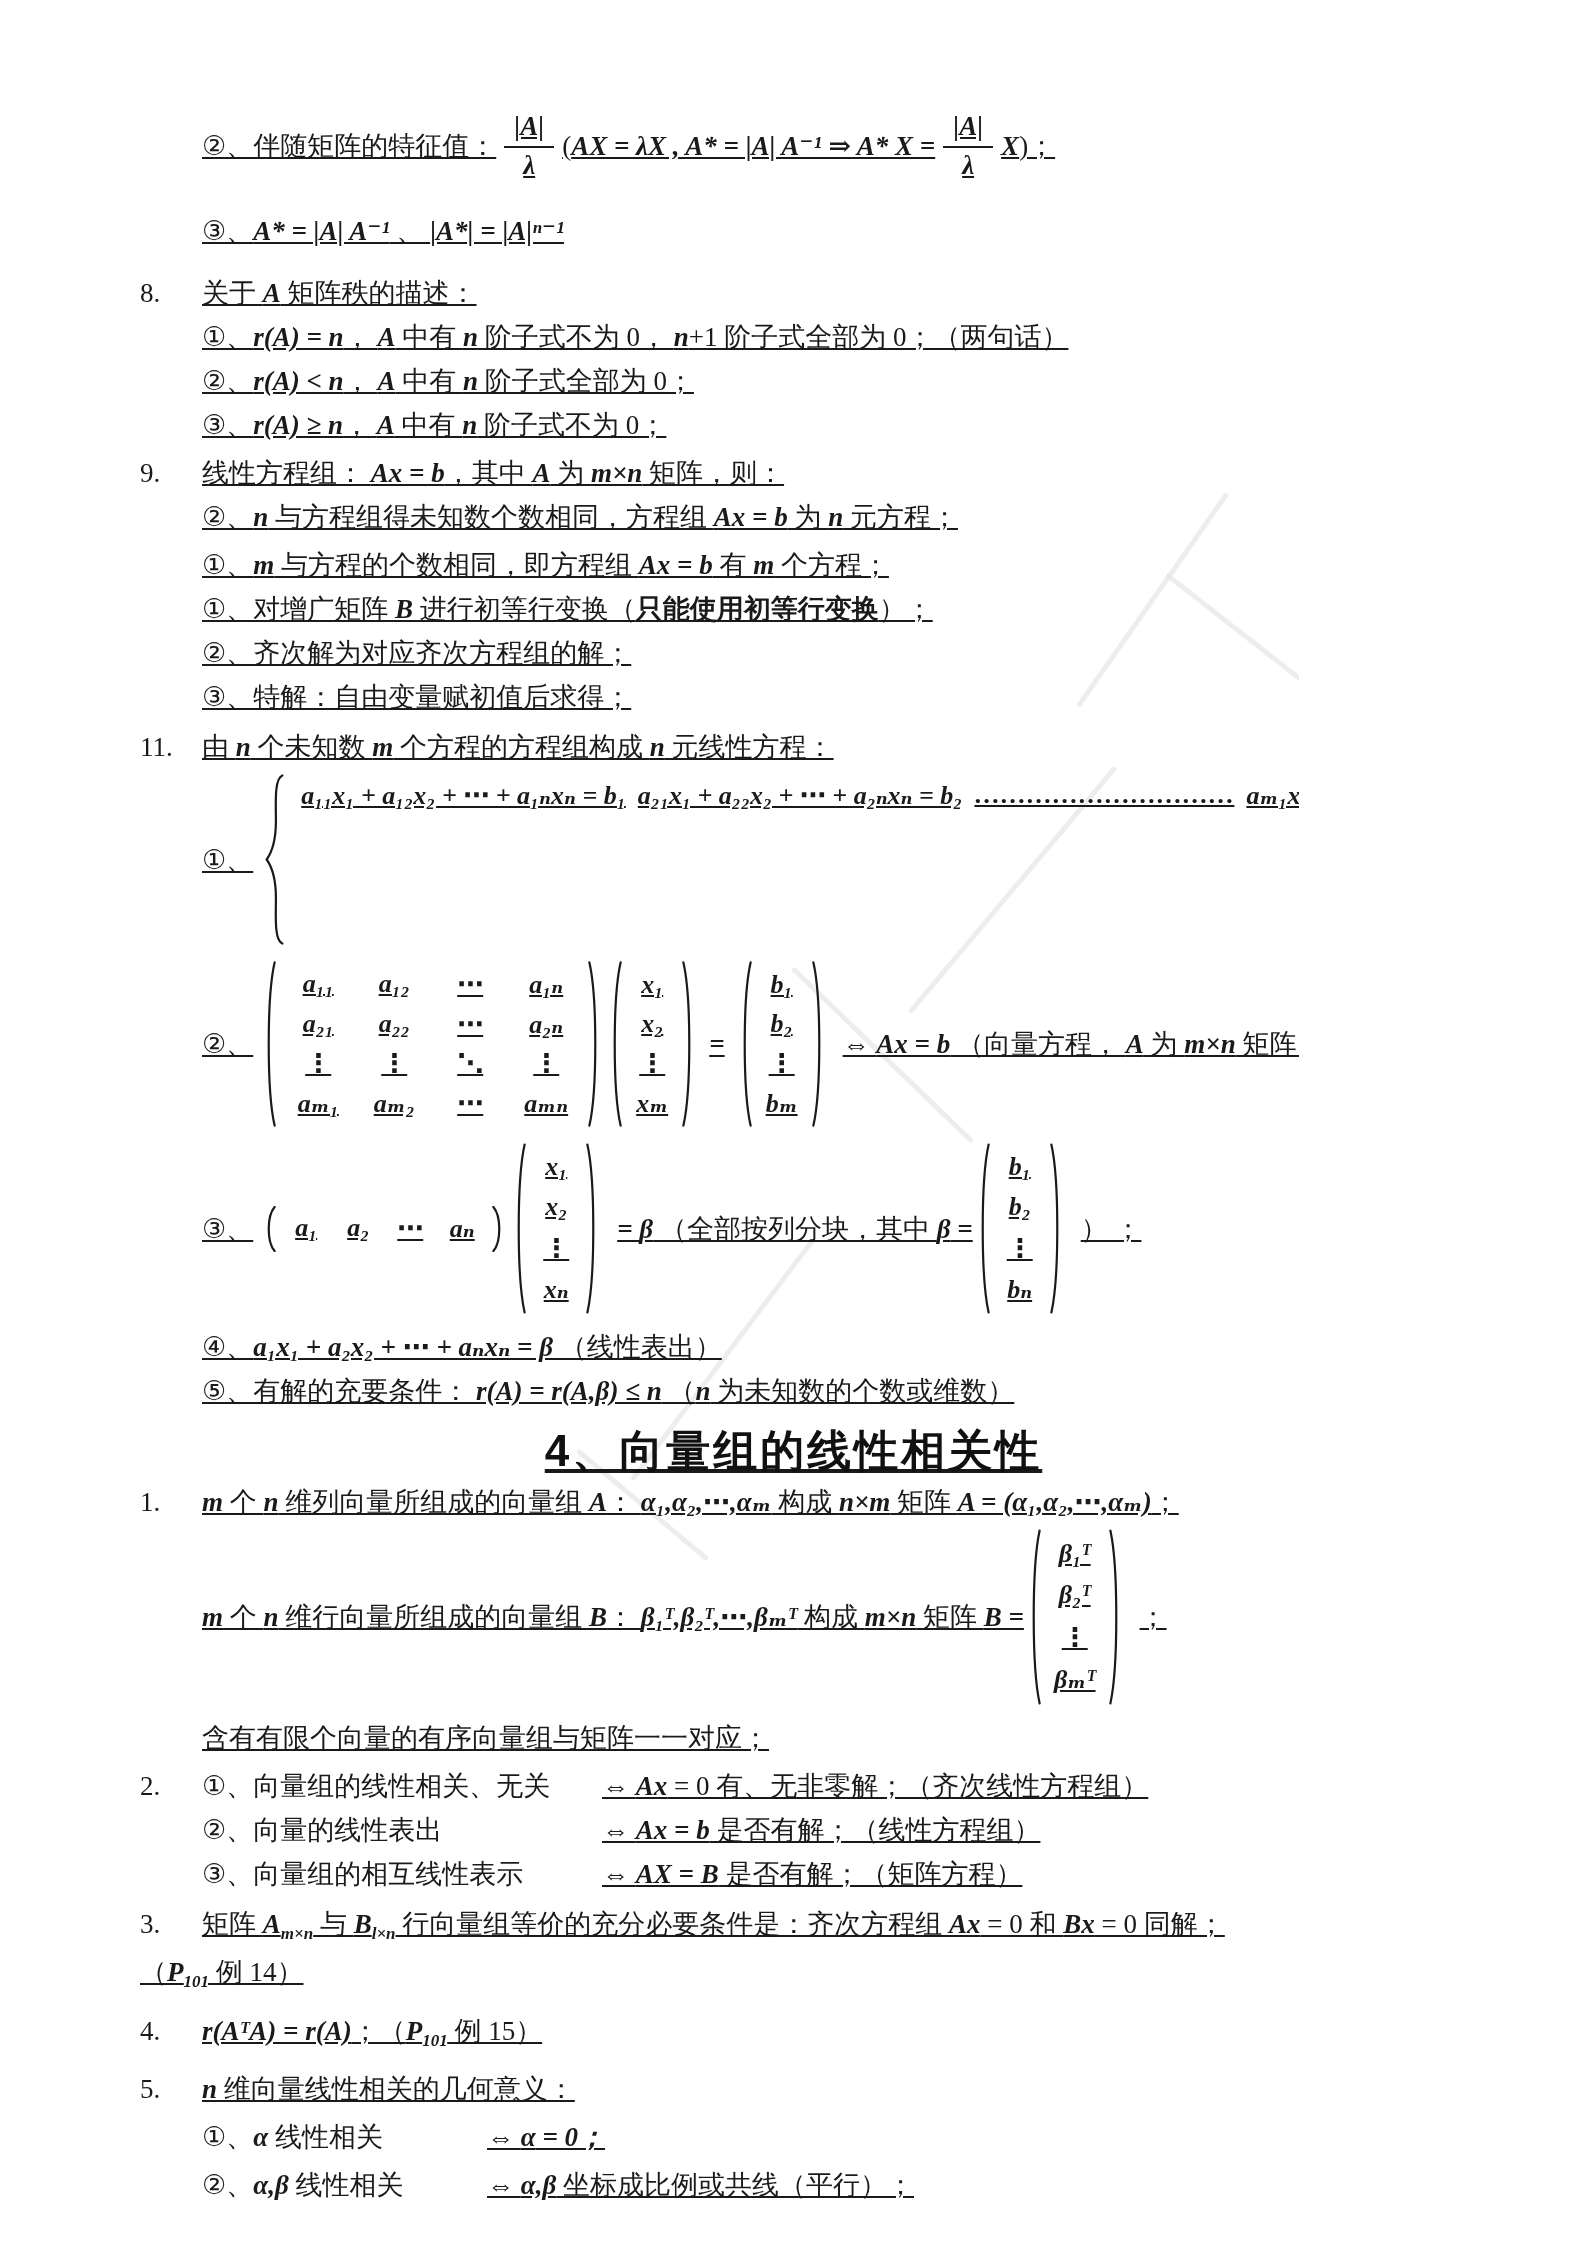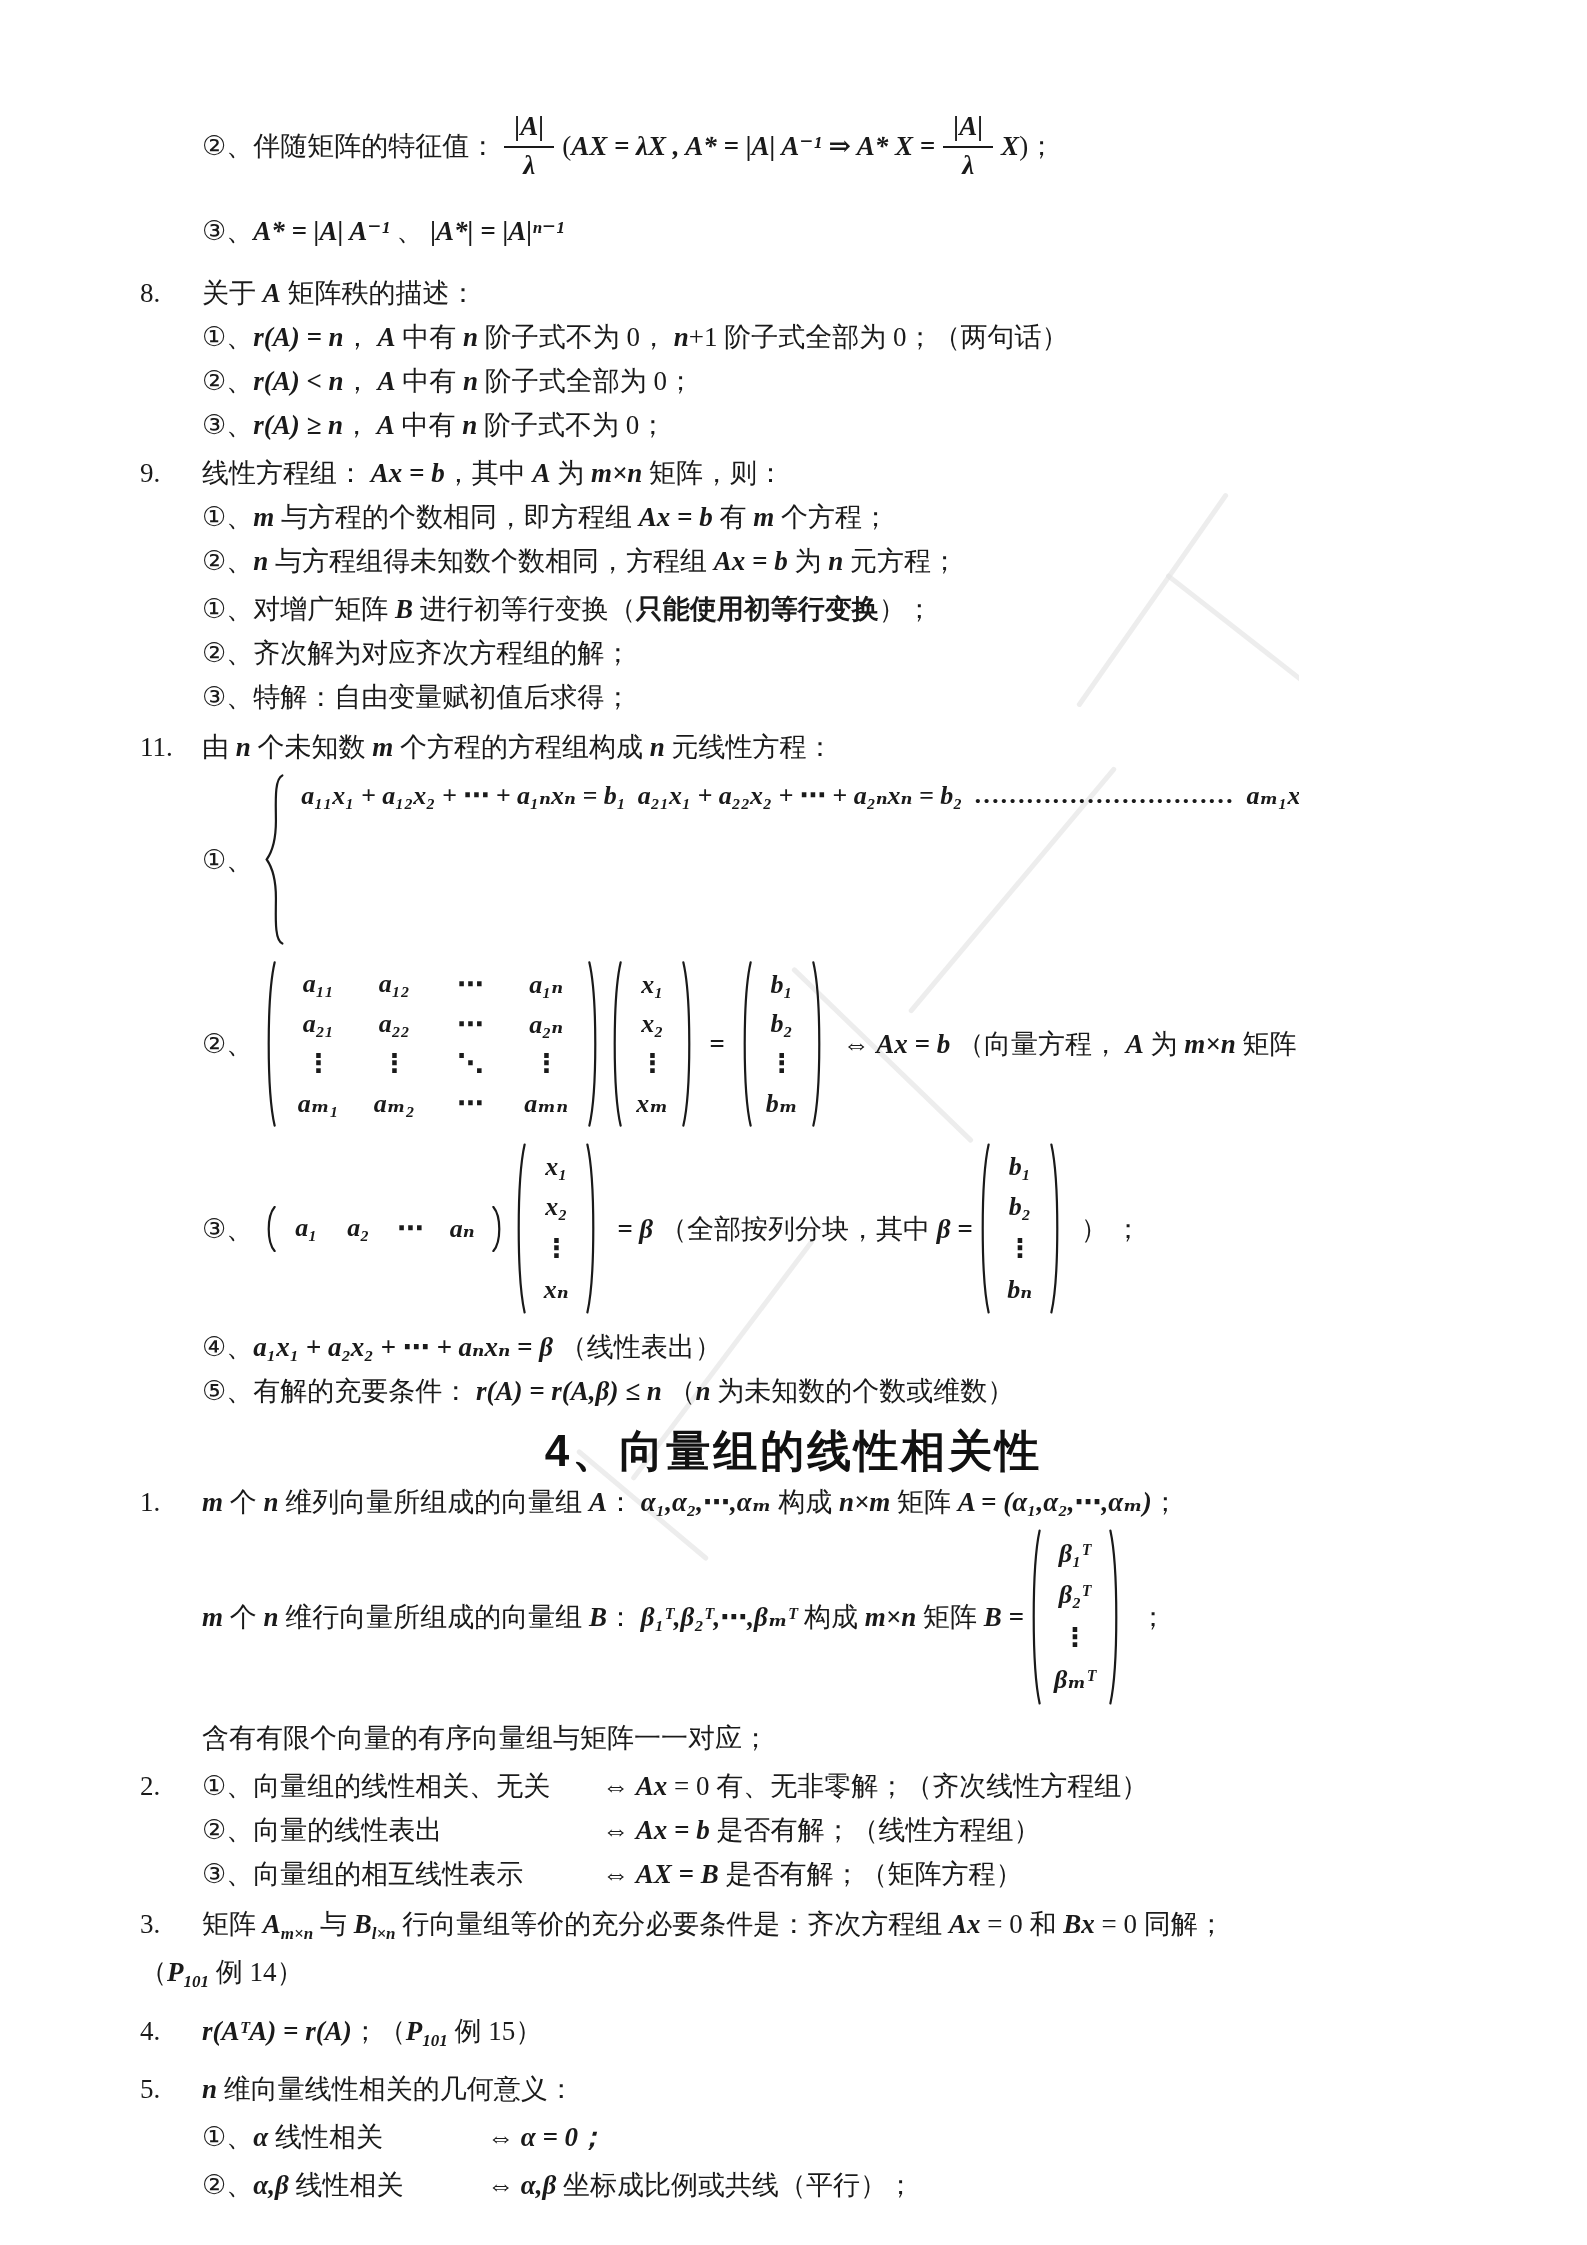--- a/index.html
+++ b/index.html
@@ -1,17 +1,17 @@
 <!DOCTYPE html>
 <html><head>
 <meta charset="utf-8">
 <style>
   html,body{margin:0;padding:0;background:#ffffff;}
   .page{position:relative;width:1299px;height:2245px;background:#ffffff;overflow:hidden;
-        font-family:"Liberation Serif","DejaVu Serif","DejaVu Sans",serif;color:#1a1a1a;}
+        font-family:"Liberation Serif","DejaVu Serif","DejaVu Sans",serif;color:#1a1a1a;text-decoration:underline;}
   .content{position:relative;padding:96px 40px 0 140px;z-index:2;}
 
   
   .trow{font-size:27px;line-height:38px;margin-bottom:6px;}
   .trow .num{display:inline-block;width:62px;}
   .sub{padding-left:62px;}
   .mb10{margin-bottom:10px;} .mb12{margin-bottom:12px;} .mb24{margin-bottom:24px;}
   .m{font-family:"Liberation Serif","DejaVu Serif","DejaVu Sans",serif;font-style:italic;font-weight:bold;}
   .bb{font-weight:bold;}
   sub{font-size:17px;}
@@ -90,22 +90,22 @@
     </div>
 
     <div class="trow sub mb24"><span>③、</span><span class="m">A* = |A| A⁻¹</span><span> 、 </span><span class="m">|A*| = |A|ⁿ⁻¹</span></div>
 
     <div class="trow"><span class="num">8.</span><span><span>关于 </span><span class="m">A</span><span> 矩阵秩的描述：</span></span></div>
     <div class="trow sub"><span>①、</span><span class="m">r(A) = n</span><span>， </span><span class="m">A</span><span> 中有 </span><span class="m">n</span><span> 阶子式不为 0， </span><span class="m">n</span><span>+1 阶子式全部为 0；（两句话）</span></div>
     <div class="trow sub"><span>②、</span><span class="m">r(A) &lt; n</span><span>， </span><span class="m">A</span><span> 中有 </span><span class="m">n</span><span> 阶子式全部为 0；</span></div>
     <div class="trow sub mb10"><span>③、</span><span class="m">r(A) ≥ n</span><span>， </span><span class="m">A</span><span> 中有 </span><span class="m">n</span><span> 阶子式不为 0；</span></div>
 
     <div class="trow"><span class="num">9.</span><span><span>线性方程组： </span><span class="m">Ax = b</span><span>，其中 </span><span class="m">A</span><span> 为 </span><span class="m">m×n</span><span> 矩阵，则：</span></span></div>
+    <div class="trow sub mb10"><span>②、</span><span class="m">n</span><span> 与方程组得未知数个数相同，方程组 </span><span class="m">Ax = b</span><span> 为 </span><span class="m">n</span><span> 元方程；</span></div>
     <div class="trow sub"><span>①、</span><span class="m">m</span><span> 与方程的个数相同，即方程组 </span><span class="m">Ax = b</span><span> 有 </span><span class="m">m</span><span> 个方程；</span></div>
-    <div class="trow sub mb10"><span>②、</span><span class="m">n</span><span> 与方程组得未知数个数相同，方程组 </span><span class="m">Ax = b</span><span> 为 </span><span class="m">n</span><span> 元方程；</span></div>
 
     <div class="trow sub"><span>①、对增广矩阵 </span><span class="m">B</span><span> 进行初等行变换（</span><span class="bb">只能使用初等行变换</span><span>）；</span></div>
     <div class="trow sub"><span>②、齐次解为对应齐次方程组的解；</span></div>
     <div class="trow sub mb12"><span>③、特解：自由变量赋初值后求得；</span></div>
 
     <div class="trow"><span class="num">11.</span><span><span>由 </span><span class="m">n</span><span> 个未知数 </span><span class="m">m</span><span> 个方程的方程组构成 </span><span class="m">n</span><span> 元线性方程：</span></span></div>
 
     <div class="vrow">
       <span class="lbl"><span>①、</span></span>
       <span class="mat h175">

